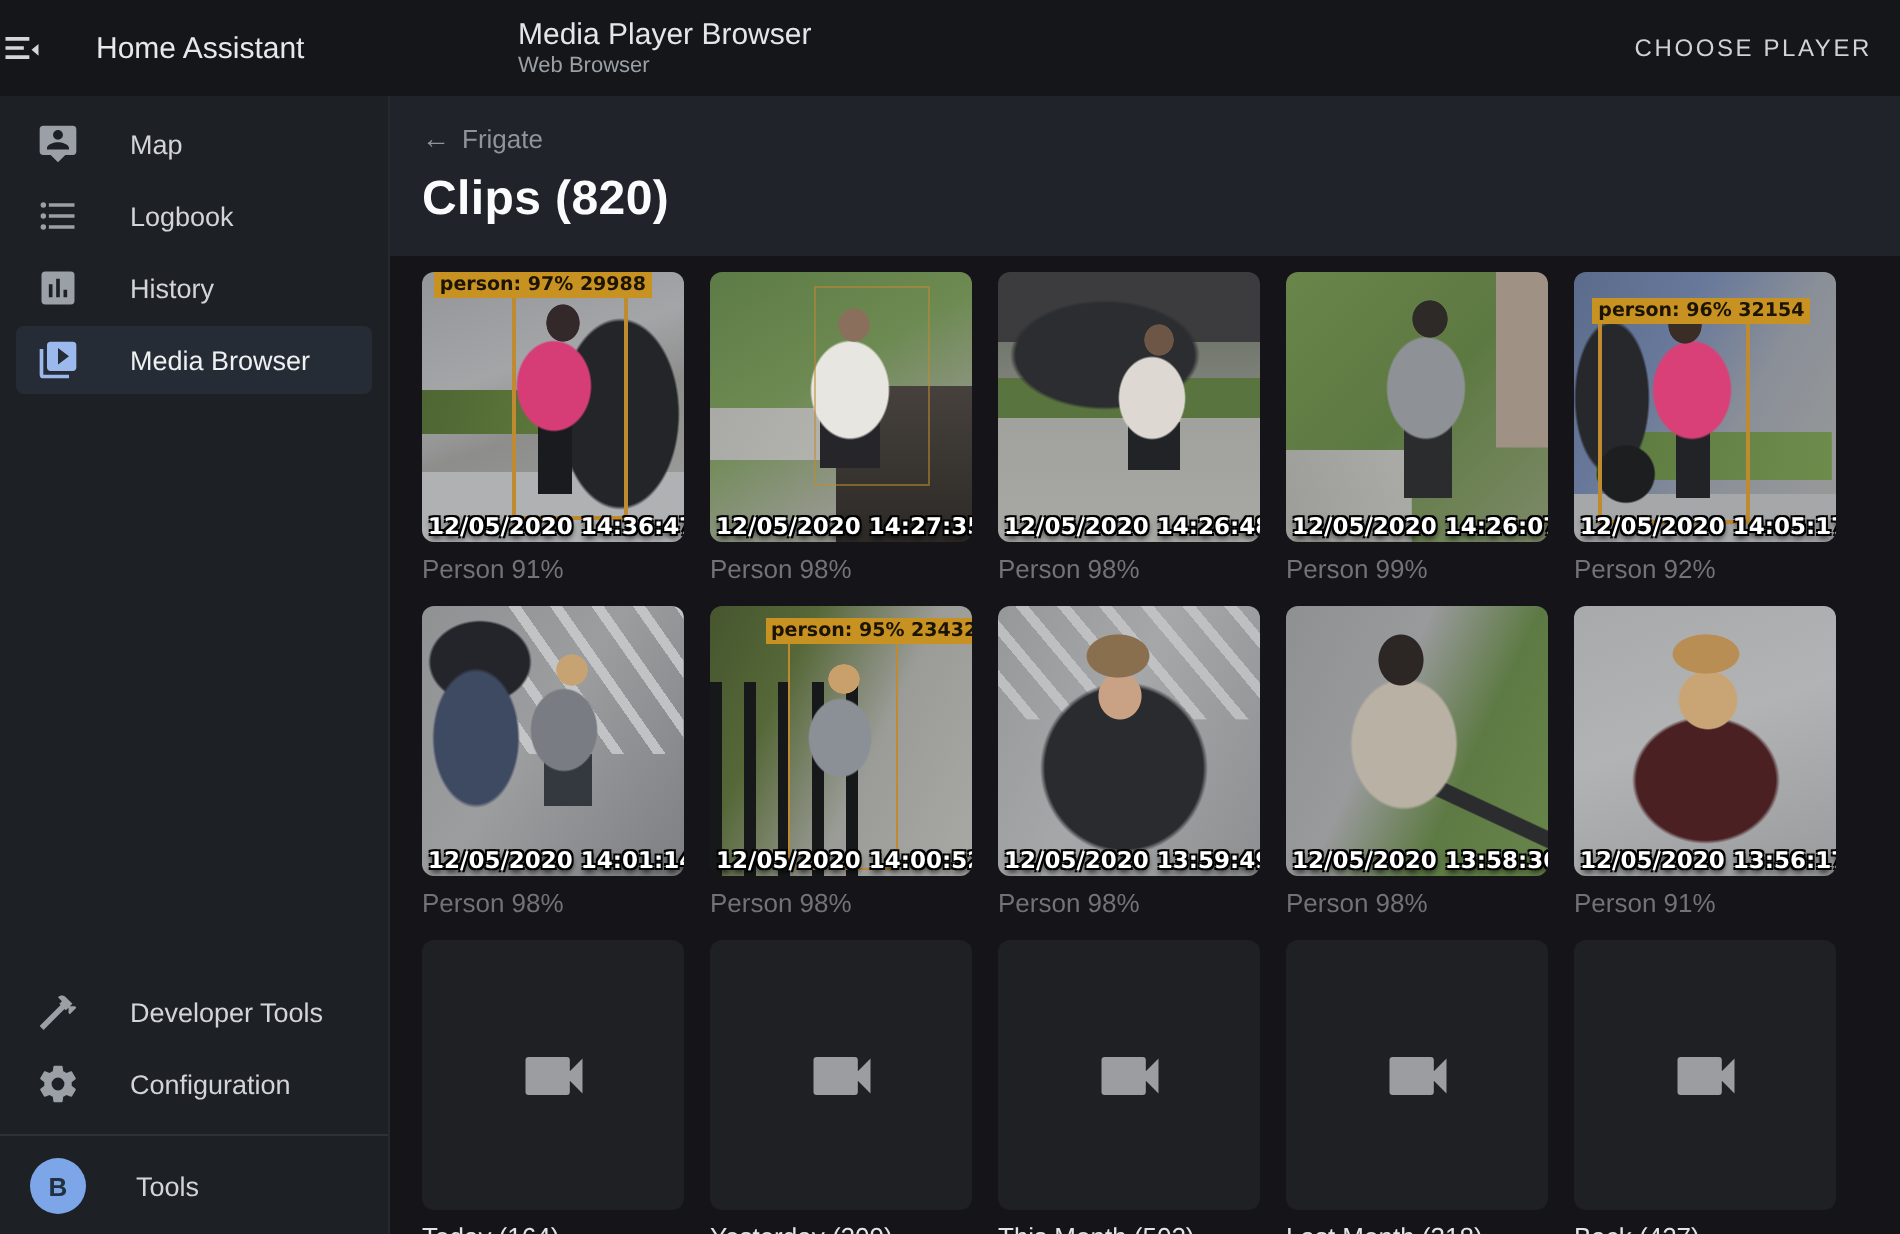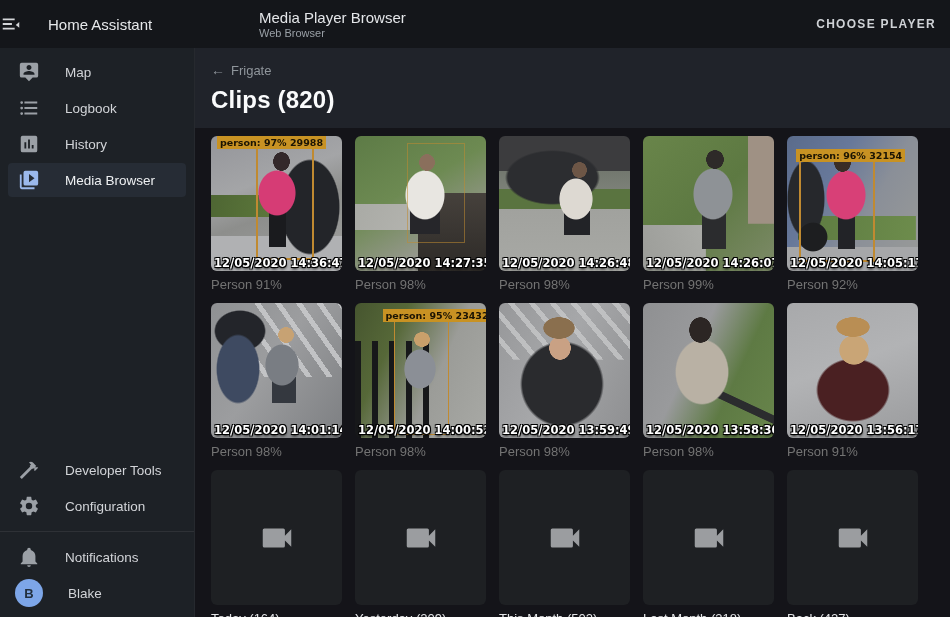--- a/index.html
+++ b/index.html
@@ -9,21 +9,21 @@
   
   .topbar { height:48px; flex:none; background:#14161a; display:flex; align-items:center; color:#e6e8ea; }
   .topbar-left { width:195px; flex:none; display:flex; align-items:center; gap:24px; }
   .icon-btn { background:none; border:none; color:#d4d6d9; width:24px; height:24px; cursor:pointer; padding:0; }
   .icon { width:22px; height:22px; fill:currentColor; display:block; }
   .app-title { font-size:15px; color:#e6e8ea; }
   .topbar-center { margin-left:64px; line-height:1.15; }
   .media-title { font-size:15px; color:#e4e6e9; }
   .media-subtitle { font-size:11px; color:#9aa0a6; margin-top:1px; }
   .choose-player { margin-left:auto; margin-right:14px; background:none; border:none; color:#cfd2d6; font-family:inherit;
-                   font-size:12px; font-weight:700; letter-spacing:1.3px; cursor:pointer; }
+                   font-size:12px; font-weight:400; letter-spacing:1.3px; cursor:pointer; }
 
   
   .body { flex:1; display:flex; min-height:0; }
 
   
   .sidebar { width:195px; flex:none; background:#1d2126; border-right:1px solid #26292e; display:flex; flex-direction:column; padding:6px 0 6px; }
   .nav-item { display:flex; align-items:center; height:34px; margin:1px 8px; padding:0 10px; border-radius:4px; gap:25px;
               color:#d2d4d8; font-size:13.5px; cursor:pointer; }
   .nav-item .icon { width:22px; height:22px; color:#9ba0a6; flex:none; }
   .nav-item.selected { background:#262c35; color:#eef0f2; }
@@ -193,29 +193,23 @@
       </div>
       <div class="nav-item">
         <svg class="icon" viewBox="0 0 24 24">
             <path d="M12,15.5A3.5,3.5 0 0,1 8.5,12A3.5,3.5 0 0,1 12,8.5A3.5,3.5 0 0,1 15.5,12A3.5,3.5 0 0,1 12,15.5M19.43,12.97C19.47,12.65 19.5,12.33 19.5,12C19.5,11.67 19.47,11.34 19.43,11L21.54,9.37C21.73,9.22 21.78,8.95 21.66,8.73L19.66,5.27C19.54,5.05 19.27,4.96 19.05,5.05L16.56,6.05C16.04,5.66 15.5,5.32 14.87,5.07L14.5,2.42C14.46,2.18 14.25,2 14,2H10C9.75,2 9.54,2.18 9.5,2.42L9.13,5.07C8.5,5.32 7.96,5.66 7.44,6.05L4.95,5.05C4.73,4.96 4.46,5.05 4.34,5.27L2.34,8.73C2.21,8.95 2.27,9.22 2.46,9.37L4.57,11C4.53,11.34 4.5,11.67 4.5,12C4.5,12.33 4.53,12.65 4.57,12.97L2.46,14.63C2.27,14.78 2.21,15.05 2.34,15.27L4.34,18.73C4.46,18.95 4.73,19.03 4.95,18.95L7.44,17.94C7.96,18.34 8.5,18.68 9.13,18.93L9.5,21.58C9.54,21.82 9.75,22 10,22H14C14.25,22 14.46,21.82 14.5,21.58L14.87,18.93C15.5,18.67 16.04,18.34 16.56,17.94L19.05,18.95C19.27,19.03 19.54,18.95 19.66,18.73L21.66,15.27C21.78,15.05 21.73,14.78 21.54,14.63L19.43,12.97Z"></path>
           </svg>
         <span>Configuration</span>
       </div>
 
       <div class="sidebar-divider"></div>
 
-      <div class="nav-item">
-        <svg class="icon" viewBox="0 0 24 24">
-            <path d="M21,19V20H3V19L5,17V11C5,7.9 7.03,5.17 10,4.29C10,4.19 10,4.1 10,4A2,2 0 0,1 12,2A2,2 0 0,1 14,4C14,4.1 14,4.19 14,4.29C16.97,5.17 19,7.9 19,11V17L21,19M14,21A2,2 0 0,1 12,23A2,2 0 0,1 10,21H14Z"></path>
-          </svg>
-        <span>Notifications</span>
-      </div>
       <div class="nav-item profile-item">
         <span class="avatar">B</span>
-        <span>Blake</span>
+        <span>Tools</span>
       </div>
     </nav>
 
     <main class="content">
       <div class="content-header">
         <div class="breadcrumb">
           <span class="arrow">←</span>
           <span>Frigate</span>
         </div>
         <div class="page-title">Clips (820)</div>

